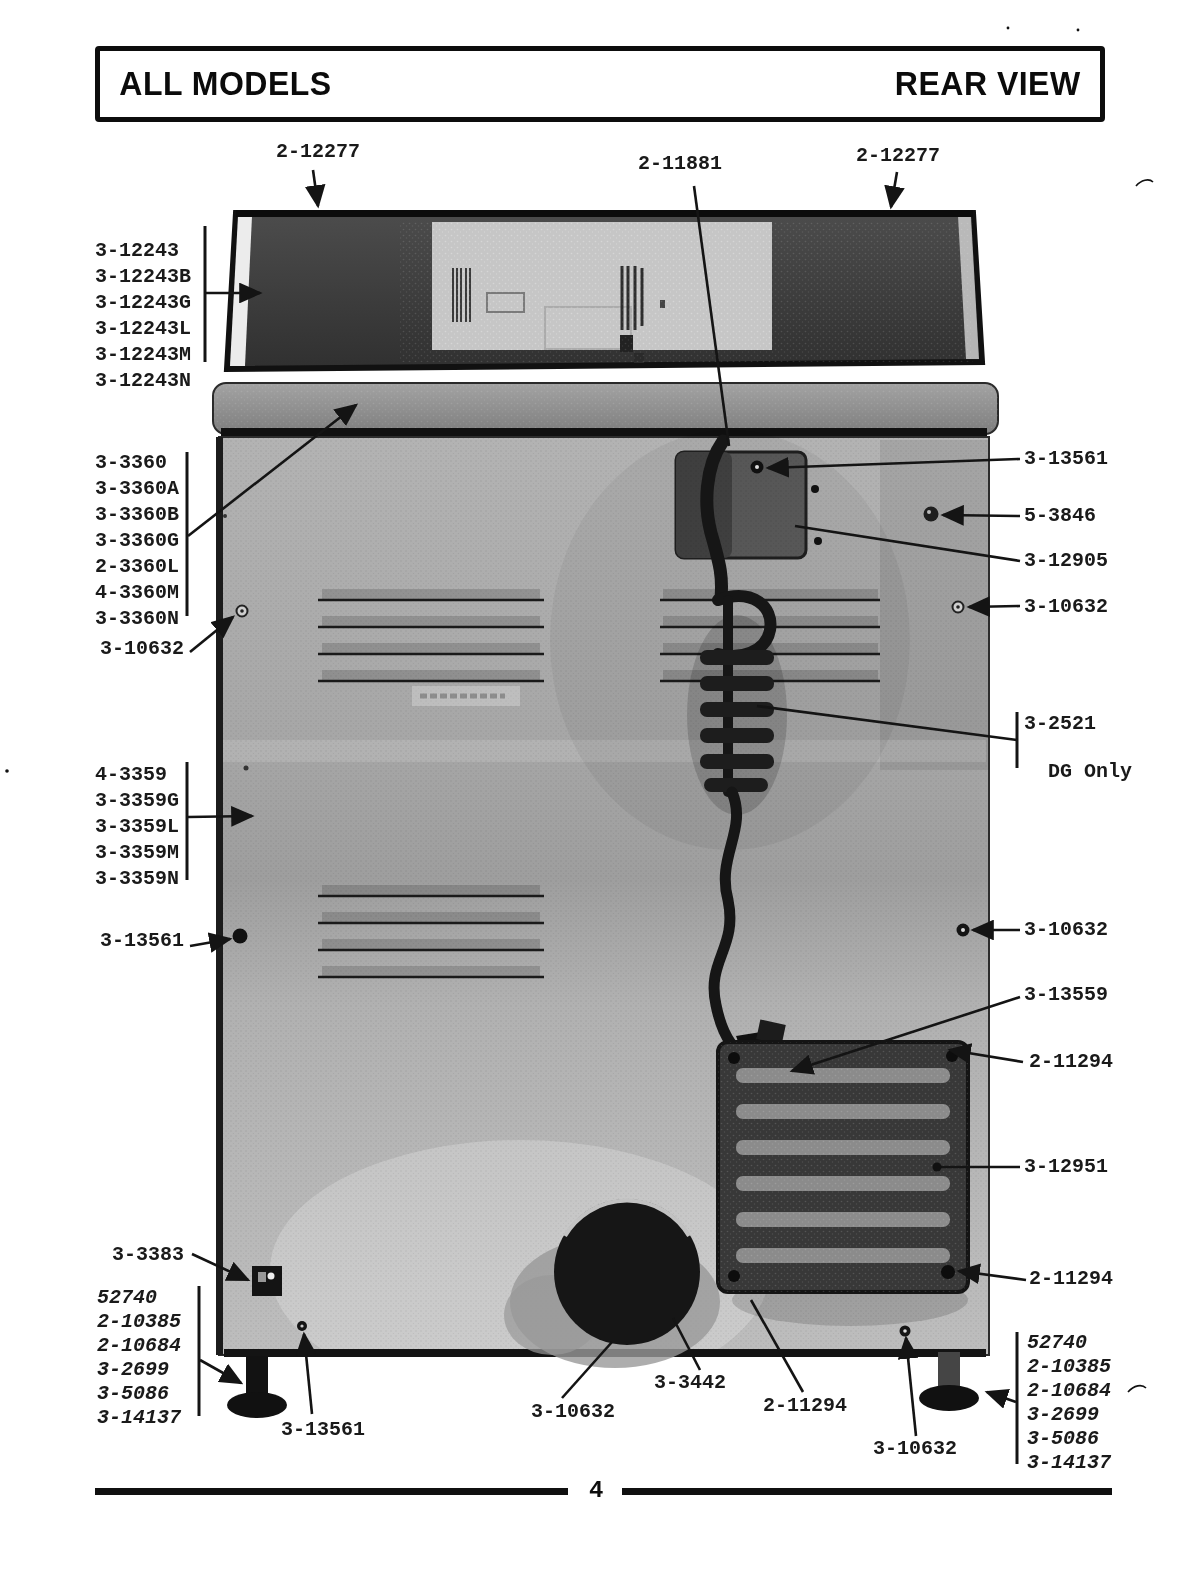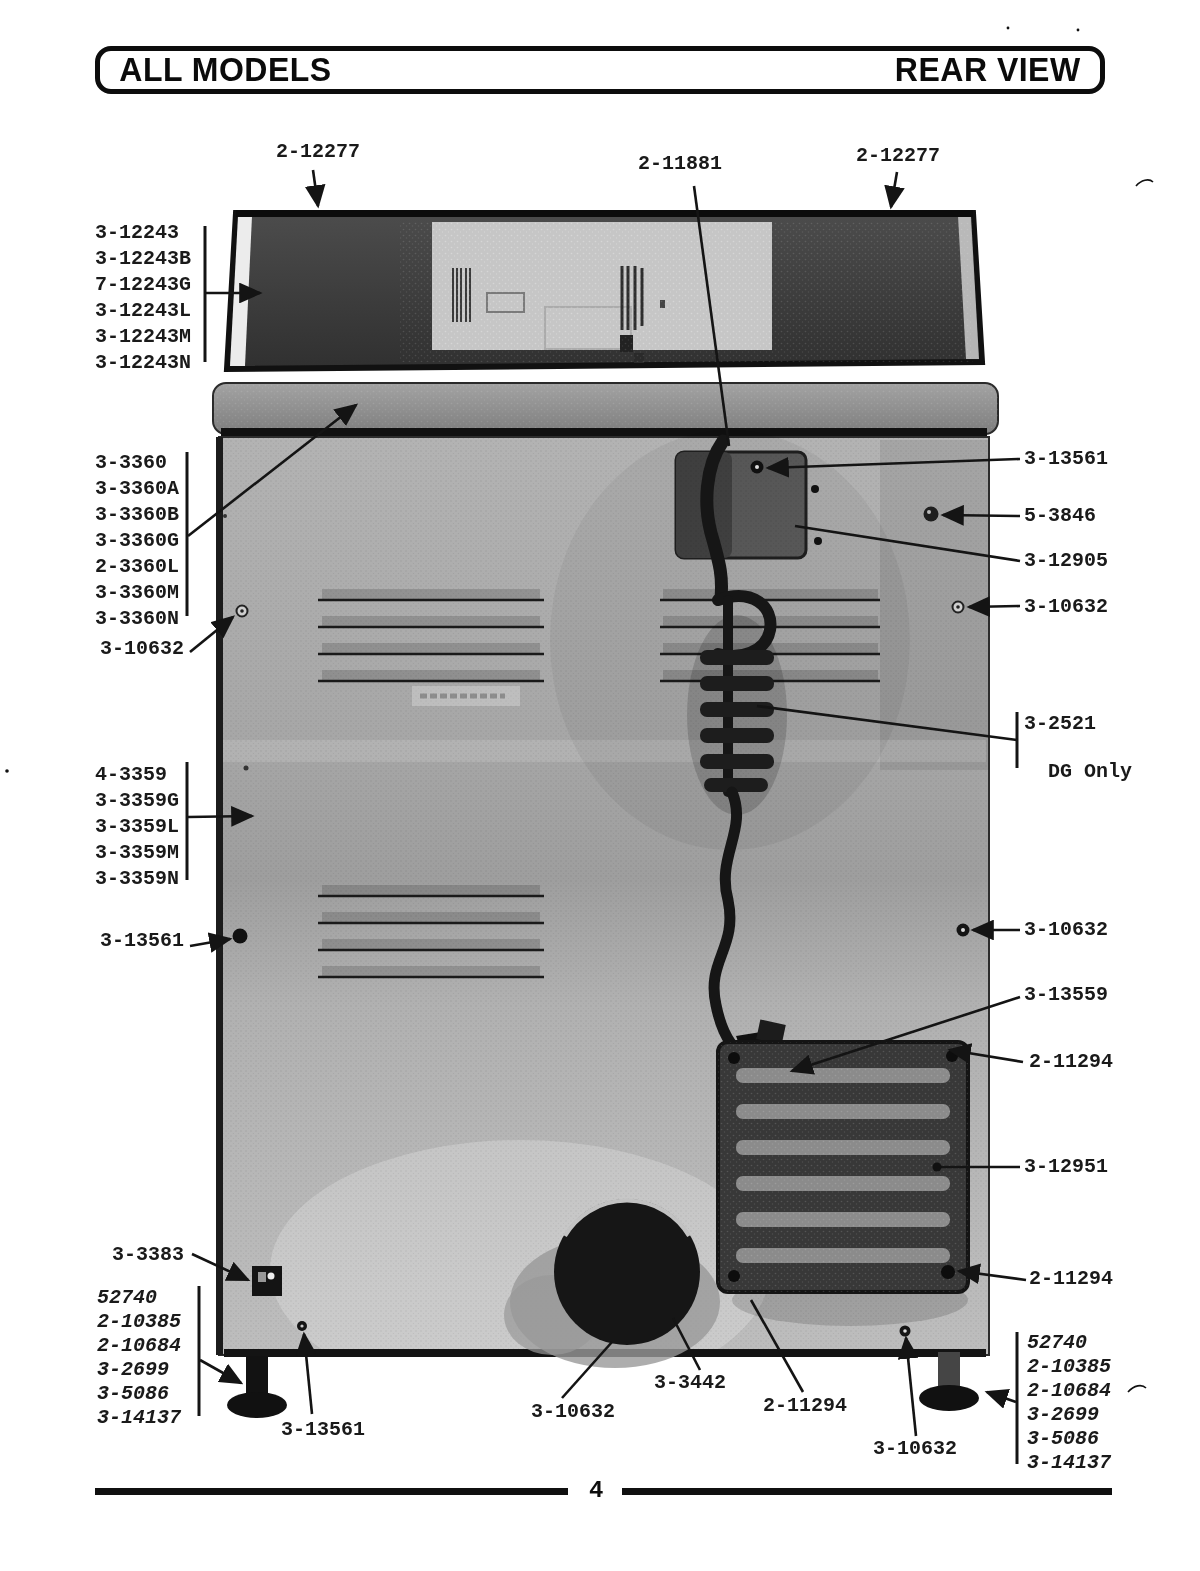--- a/index.html
+++ b/index.html
@@ -1,20 +1,20 @@
 <!DOCTYPE html>
 <html><head>
 <meta charset="utf-8">
 <style>
   html,body{margin:0;padding:0;background:#e8e8e8;}
   .page{position:relative;width:1200px;height:1571px;background:#ffffff;overflow:hidden;
         font-family:"Liberation Mono",monospace;color:#161616;}
   
-  .hdr{position:absolute;left:95px;top:46px;width:1010px;height:48px;
-       border:5px solid #0d0d0d;border-radius:16px;display:flex;
+  .hdr{position:absolute;left:95px;top:46px;width:1010px;height:76px;
+       border:5px solid #0d0d0d;border-radius:4px;display:flex;
        justify-content:space-between;align-items:center;padding:0 16px;box-sizing:border-box;}
   .hdr .t{font-family:"Liberation Sans",sans-serif;font-weight:bold;font-size:33px;
           letter-spacing:.5px;color:#0b0b0b;transform:scaleX(.97);}
   
   .pn{position:absolute;font:700 20px/24px "Liberation Mono",monospace;color:#1a1a1a;white-space:pre;}
   .plist{position:absolute;font:700 20px/26px "Liberation Mono",monospace;color:#1a1a1a;}
   .plist.tight{line-height:24px;font-style:italic;}
   
   .bar{position:absolute;height:7px;background:#101010;}
   .pgnum{position:absolute;font:700 24px/24px "Liberation Mono",monospace;color:#0d0d0d;}
@@ -308,35 +308,35 @@
   <div class="pn" style="left:1024px;top:1155px">3-12951</div>
   <div class="pn" style="left:1029px;top:1267px">2-11294</div>
 
   <div class="pn" style="left:112px;top:1243px">3-3383</div>
   <div class="pn" style="left:281px;top:1418px">3-13561</div>
   <div class="pn" style="left:531px;top:1400px">3-10632</div>
   <div class="pn" style="left:654px;top:1371px">3-3442</div>
   <div class="pn" style="left:763px;top:1394px">2-11294</div>
   <div class="pn" style="left:873px;top:1437px">3-10632</div>
 
-  <div class="plist" style="left:95px;top:220px">
+  <div class="plist" style="left:95px;top:238px">
       <div>3-12243</div>
       <div>3-12243B</div>
-      <div>7-12243G</div>
+      <div>3-12243G</div>
       <div>3-12243L</div>
       <div>3-12243M</div>
       <div>3-12243N</div>
     </div>
   <div class="plist" style="left:95px;top:450px">
       <div>3-3360</div>
       <div>3-3360A</div>
       <div>3-3360B</div>
       <div>3-3360G</div>
       <div>2-3360L</div>
-      <div>3-3360M</div>
+      <div>4-3360M</div>
       <div>3-3360N</div>
     </div>
   <div class="plist" style="left:95px;top:762px">
       <div>4-3359</div>
       <div>3-3359G</div>
       <div>3-3359L</div>
       <div>3-3359M</div>
       <div>3-3359N</div>
     </div>
   <div class="plist tight" style="left:97px;top:1286px">

